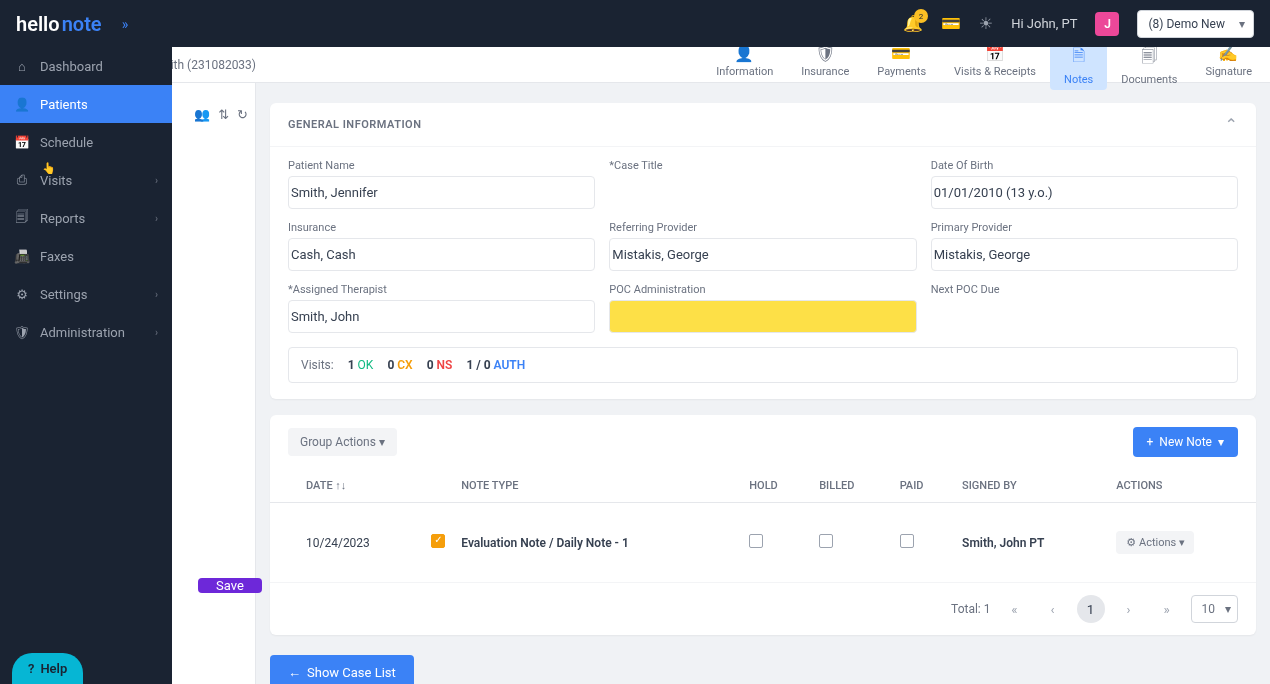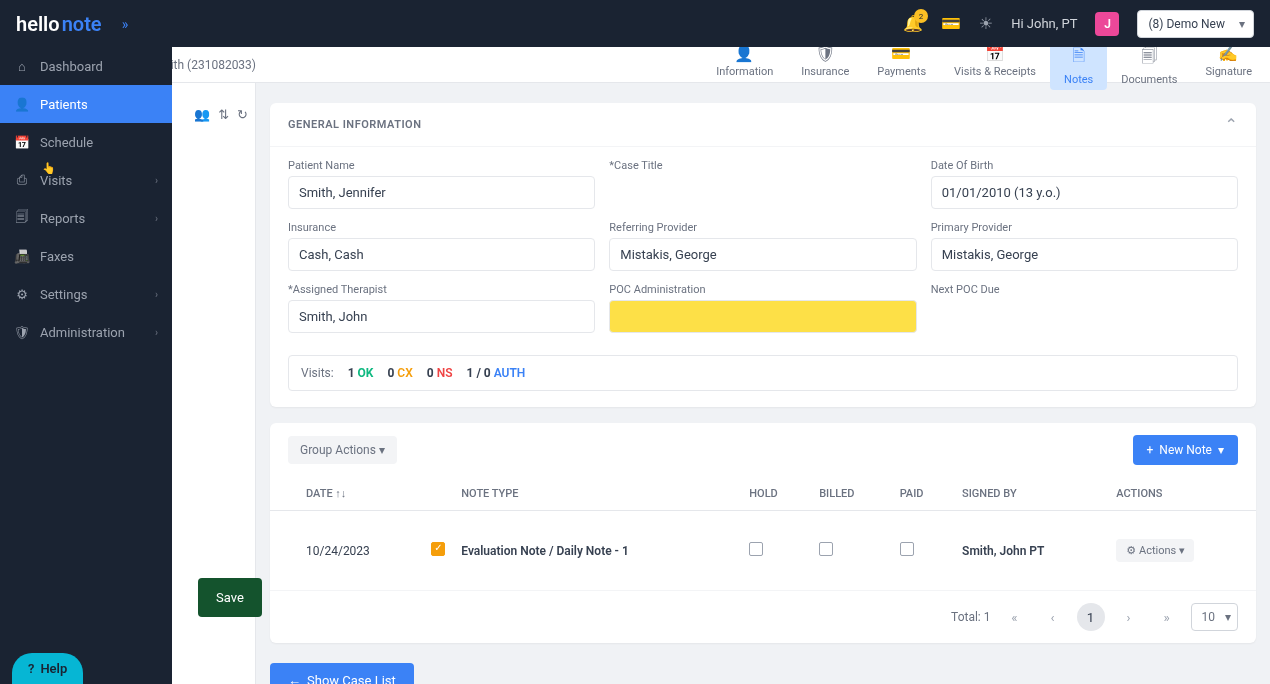--- a/index.html
+++ b/index.html
@@ -33,40 +33,40 @@
 .ptab { display: flex; flex-direction: column; align-items: center; gap: 2px; padding: 4px 14px; font-size: 11px; color: #6b7280; cursor: pointer; border-radius: 4px; }
 .ptab.active { background: #cfe4ff; color: #3b82f6; }
 .ptab-icon { font-size: 16px; }
 
 .main-area { position: absolute; top: 36px; left: 172px; right: 0; bottom: 0; padding: 20px 14px 20px 14px; overflow: hidden; }
 
 .left-panel-bg { position: absolute; top: 36px; left: 172px; width: 84px; bottom: 0; background: #fff; border-right: 1px solid #e5e7eb; z-index: 10; }
 .panel-toolbar { position: absolute; top: 60px; left: 194px; z-index: 15; display: flex; gap: 8px; color: #6b7280; font-size: 13px; }
 .panel-toolbar span { cursor: pointer; }
 .hidden-text { position: absolute; left: 164px; z-index: 5; font-size: 12px; color: #9ca3af; }
-.save-btn { position: absolute; left: 198px; top: 531px; z-index: 15; background: #14532d; color: #fff; border: none; padding: 12px 18px; border-radius: 4px; font-size: 13px; cursor: pointer; }
+.save-btn { position: absolute; left: 198px; top: 531px; z-index: 15; background: #6d28d9; color: #fff; border: none; padding: 0 18px; border-radius: 4px; font-size: 13px; cursor: pointer; }
 
 .card { background: #fff; border-radius: 6px; box-shadow: 0 1px 2px rgba(0,0,0,0.05); margin-left: 84px; margin-bottom: 16px; }
 .card-header { display: flex; align-items: center; justify-content: space-between; padding: 12px 18px; border-bottom: 1px solid #f3f4f6; }
 .card-title { font-size: 11px; font-weight: 600; color: #6b7280; letter-spacing: 0.5px; }
 .card-title-big { font-size: 14px; font-weight: 700; color: #374151; letter-spacing: 0.5px; }
 .collapse-icon { color: #9ca3af; cursor: pointer; }
 .card-body { padding: 12px 18px 16px; }
 
 .form-grid { display: grid; grid-template-columns: 1fr 1fr 1fr; gap: 12px 14px; }
 .form-field { display: flex; flex-direction: column; gap: 4px; }
 .form-label { font-size: 11px; color: #6b7280; }
-.form-input { border: 1px solid #e5e7eb; border-radius: 4px; padding: 8px 10px; font-size: 13px; color: #374151; background: #fff; }
+.form-input { border: 1px solid #e5e7eb; border-radius: 4px; padding: 8px 2px; font-size: 13px; color: #374151; background: #fff; }
 .form-input.hl { background: #fde047; }
 .renew-row { display: flex; gap: 8px; align-items: flex-end; }
 .renew-btn { background: #3b82f6; color: #fff; border: none; padding: 9px 16px; border-radius: 4px; font-size: 12px; cursor: pointer; }
 
-.visits-row { margin-top: 22px; border: 1px solid #e5e7eb; border-radius: 4px; padding: 10px 12px; font-size: 12px; color: #6b7280; display: flex; gap: 14px; align-items: center; }
+.visits-row { margin-top: 14px; border: 1px solid #e5e7eb; border-radius: 4px; padding: 10px 12px; font-size: 12px; color: #6b7280; display: flex; gap: 14px; align-items: center; }
 .visits-row b { color: #374151; }
-.stat-ok { color: #10b981; font-weight: 700; }
+.stat-ok { color: #10b981; font-weight: 400; }
 .stat-cx { color: #f59e0b; font-weight: 600; }
 .stat-ns { color: #ef4444; font-weight: 600; }
 .stat-auth { color: #3b82f6; font-weight: 600; }
 
 .list-toolbar { display: flex; justify-content: space-between; align-items: center; padding: 12px 18px; }
 .group-btn { background: #f3f4f6; border: none; padding: 7px 12px; border-radius: 4px; font-size: 12px; color: #6b7280; cursor: pointer; }
 .new-note-btn { background: #3b82f6; color: #fff; border: none; padding: 8px 14px; border-radius: 4px; font-size: 12px; cursor: pointer; display: flex; align-items: center; gap: 6px; }
 
 table { width: 100%; border-collapse: collapse; font-size: 12px; }
 th { text-align: left; padding: 10px 8px; color: #6b7280; font-weight: 500; font-size: 11px; border-bottom: 1px solid #e5e7eb; }

